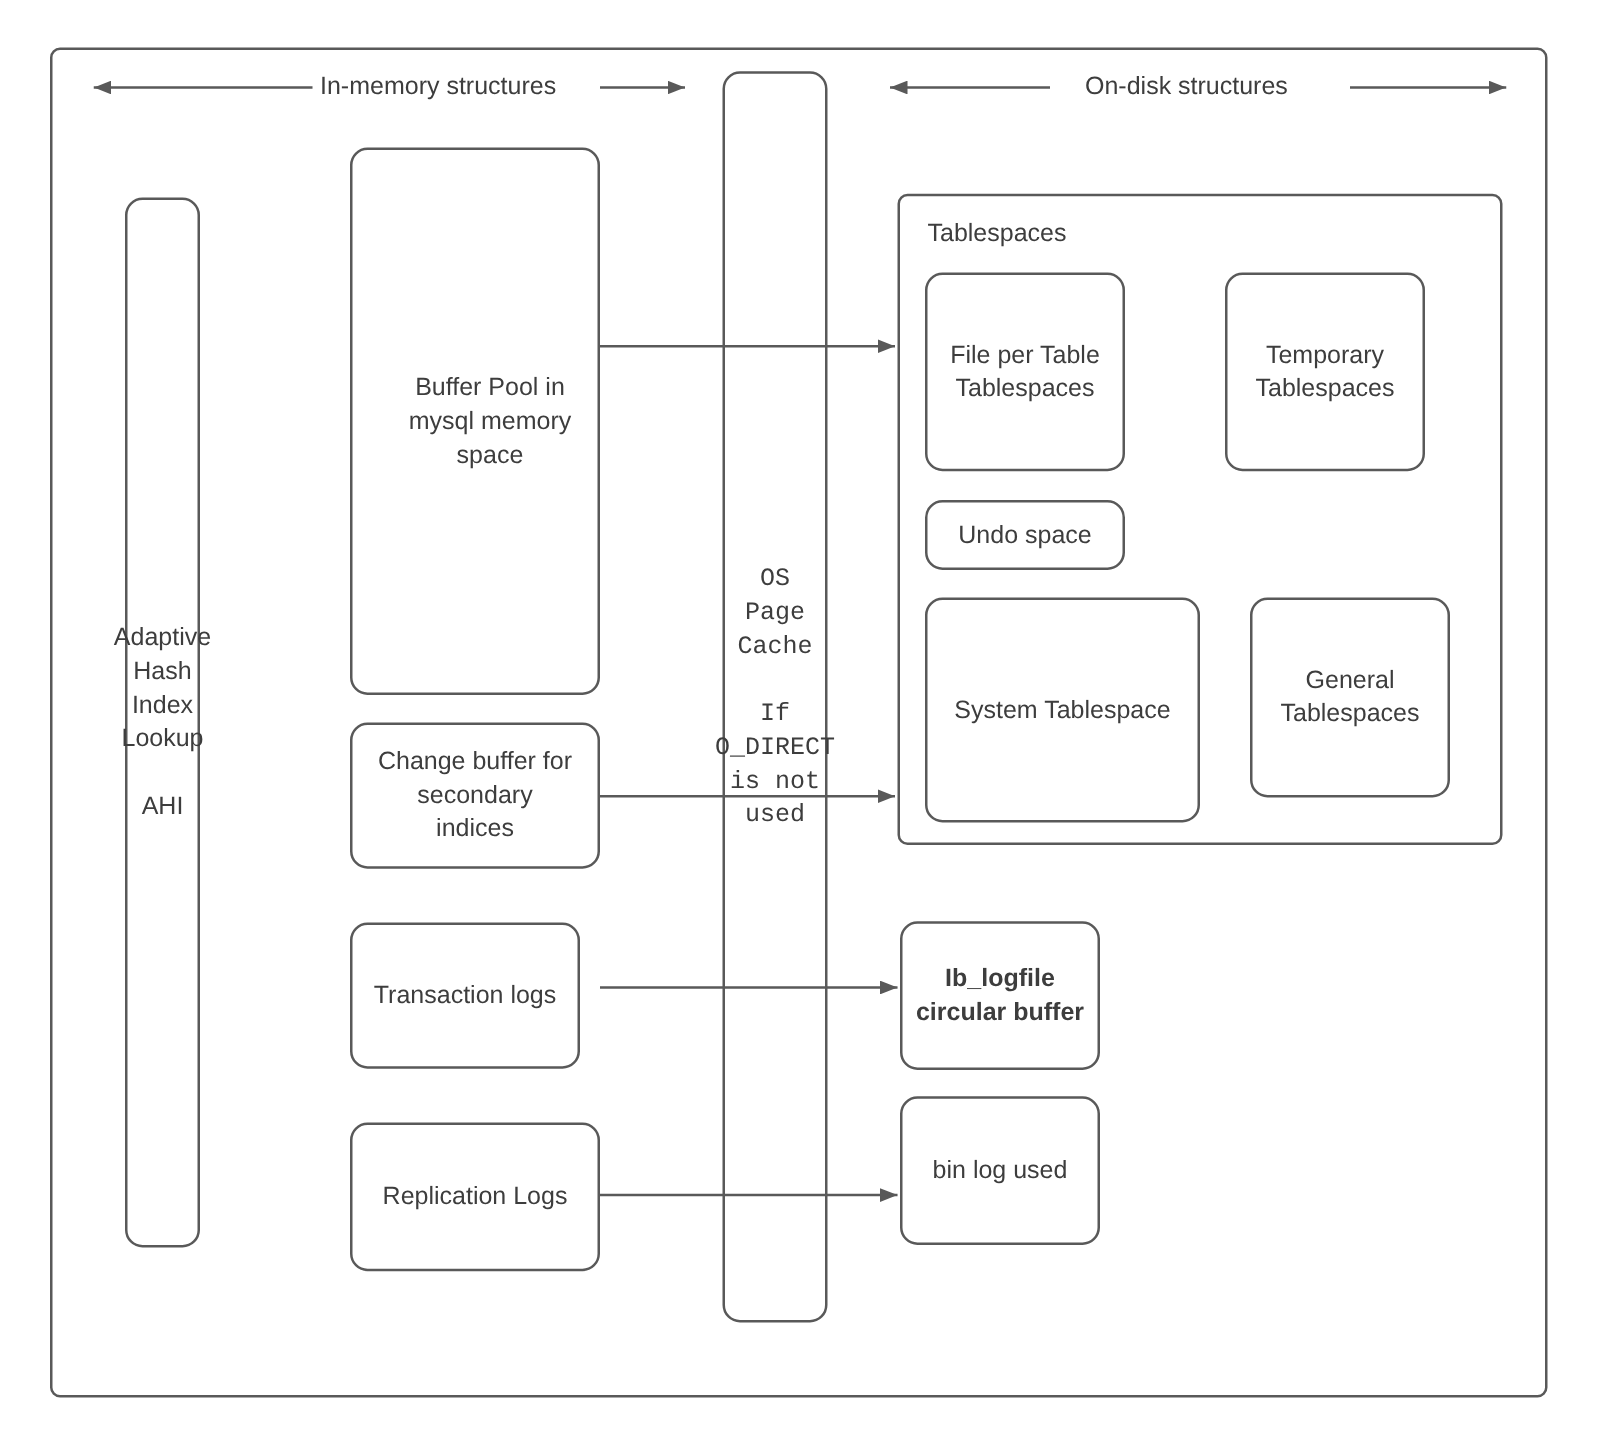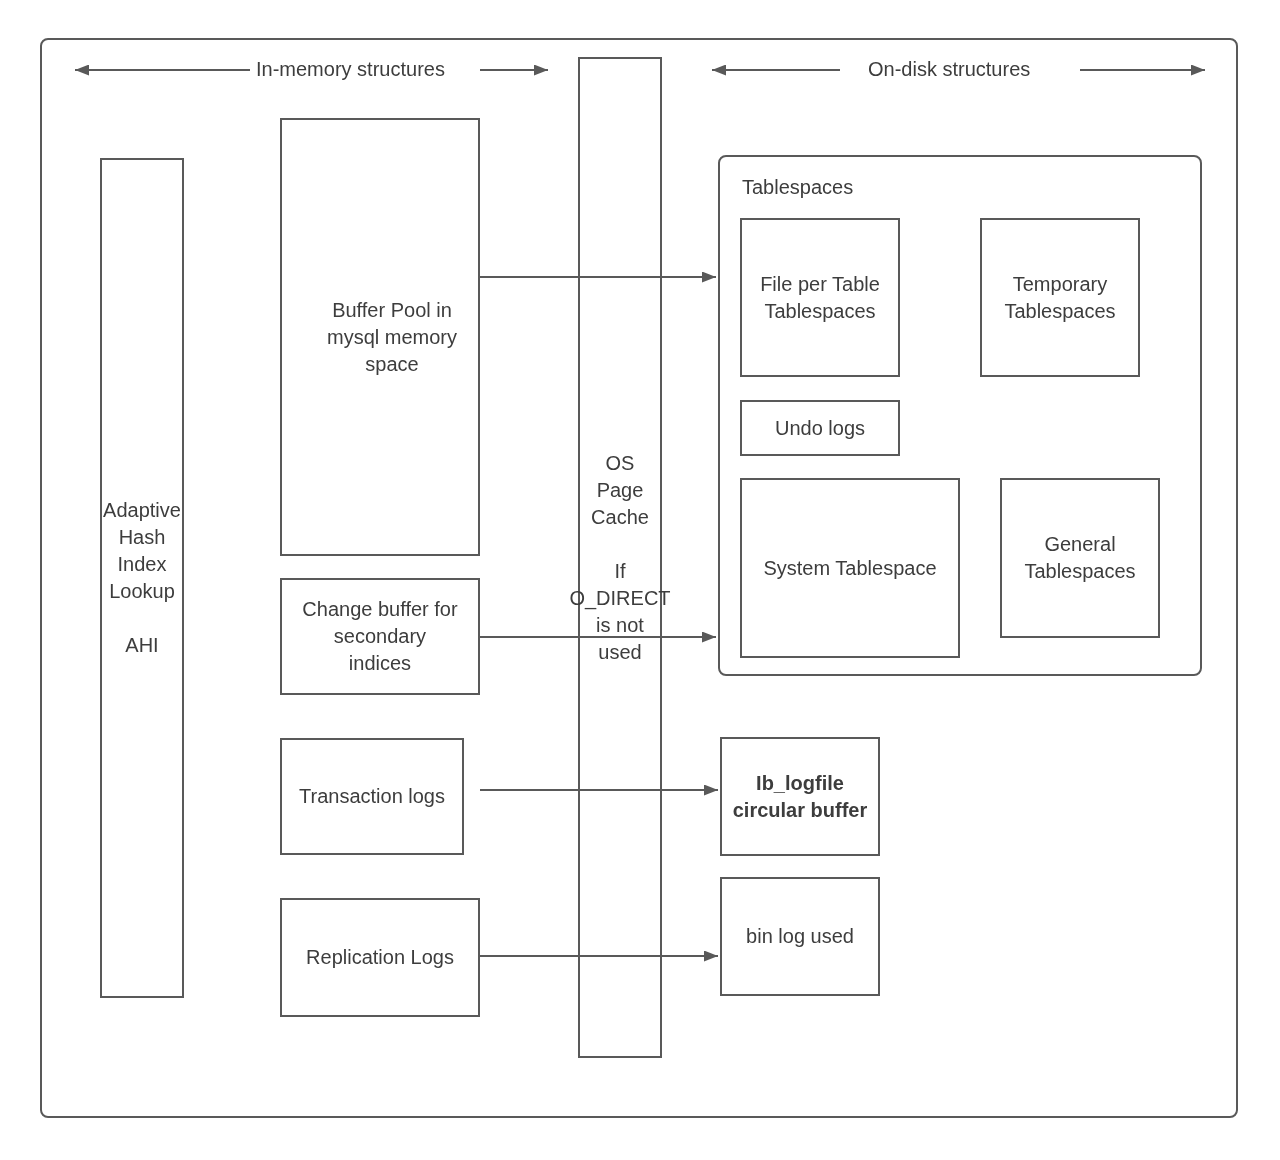--- a/index.html
+++ b/index.html
@@ -21,21 +21,21 @@
   }
   .frame {
     position: absolute;
     border: 2px solid var(--stroke);
     border-radius: 8px;
     background: transparent;
   }
   .node {
     position: absolute;
     border: 2px solid var(--stroke);
-    border-radius: 0;
+    border-radius: 14px;
     background: var(--bg);
     display: flex;
     align-items: center;
     justify-content: center;
     text-align: center;
     font-size: 20px;
     line-height: 27px;
     white-space: pre-line;
     overflow: visible;
   }
@@ -56,26 +56,26 @@
     position: absolute;
     left: 0; top: 0;
     width: 1280px; height: 1160px;
     pointer-events: none;
     z-index: 5;
   }
   svg.wires line { stroke: var(--stroke); stroke-width: 2; }
   svg.wires .head { fill: var(--stroke); }
   
   #frame-outer        { left: 40px;  top: 38px;  width: 1198px; height: 1080px; }
-  #box-ahi            { left: 100px; top: 158px; width: 84px;  height: 840px; }
+  #box-ahi            { left: 100px; top: 158px; width: 60px;  height: 840px; }
   #box-buffer-pool    { left: 280px; top: 118px; width: 200px; height: 438px; padding-left: 24px; }
   #box-change-buffer  { left: 280px; top: 578px; width: 200px; height: 117px; }
   #box-transaction    { left: 280px; top: 738px; width: 184px; height: 117px; }
   #box-replication    { left: 280px; top: 898px; width: 200px; height: 119px; }
-  #box-os-cache       { left: 578px; top: 57px;  width: 84px;  height: 1001px; }
+  #box-os-cache       { left: 578px; top: 57px;  width: 84px;  height: 1001px; font-family: Liberation Mono, monospace; }
   #box-tablespaces    { left: 718px; top: 155px; width: 484px; height: 521px; }
   #box-file-per-table { left: 740px; top: 218px; width: 160px; height: 159px; }
   #box-temporary      { left: 980px; top: 218px; width: 160px; height: 159px; }
   #box-undo-logs      { left: 740px; top: 400px; width: 160px; height: 56px; }
   #box-system-ts      { left: 740px; top: 478px; width: 220px; height: 180px; }
   #box-general-ts     { left: 1000px;top: 478px; width: 160px; height: 160px; }
   #box-ib-logfile     { left: 720px; top: 737px; width: 160px; height: 119px; font-weight: bold; }
   #box-bin-log        { left: 720px; top: 877px; width: 160px; height: 119px; }
   #label-in-memory    { left: 256px; top: 56px;  width: 212px; }
   #label-on-disk      { left: 868px; top: 56px;  width: 180px; }
@@ -131,21 +131,21 @@
   </div>
   <div class="node" id="box-file-per-table">
     <span>File per Table
 Tablespaces</span>
   </div>
   <div class="node" id="box-temporary">
     <span>Temporary
 Tablespaces</span>
   </div>
   <div class="node" id="box-undo-logs">
-    <span>Undo logs</span>
+    <span>Undo space</span>
   </div>
   <div class="node" id="box-system-ts">
     <span>System Tablespace</span>
   </div>
   <div class="node" id="box-general-ts">
     <span>General
 Tablespaces</span>
   </div>
   <div class="node" id="box-ib-logfile">
     <span>Ib_logfile

